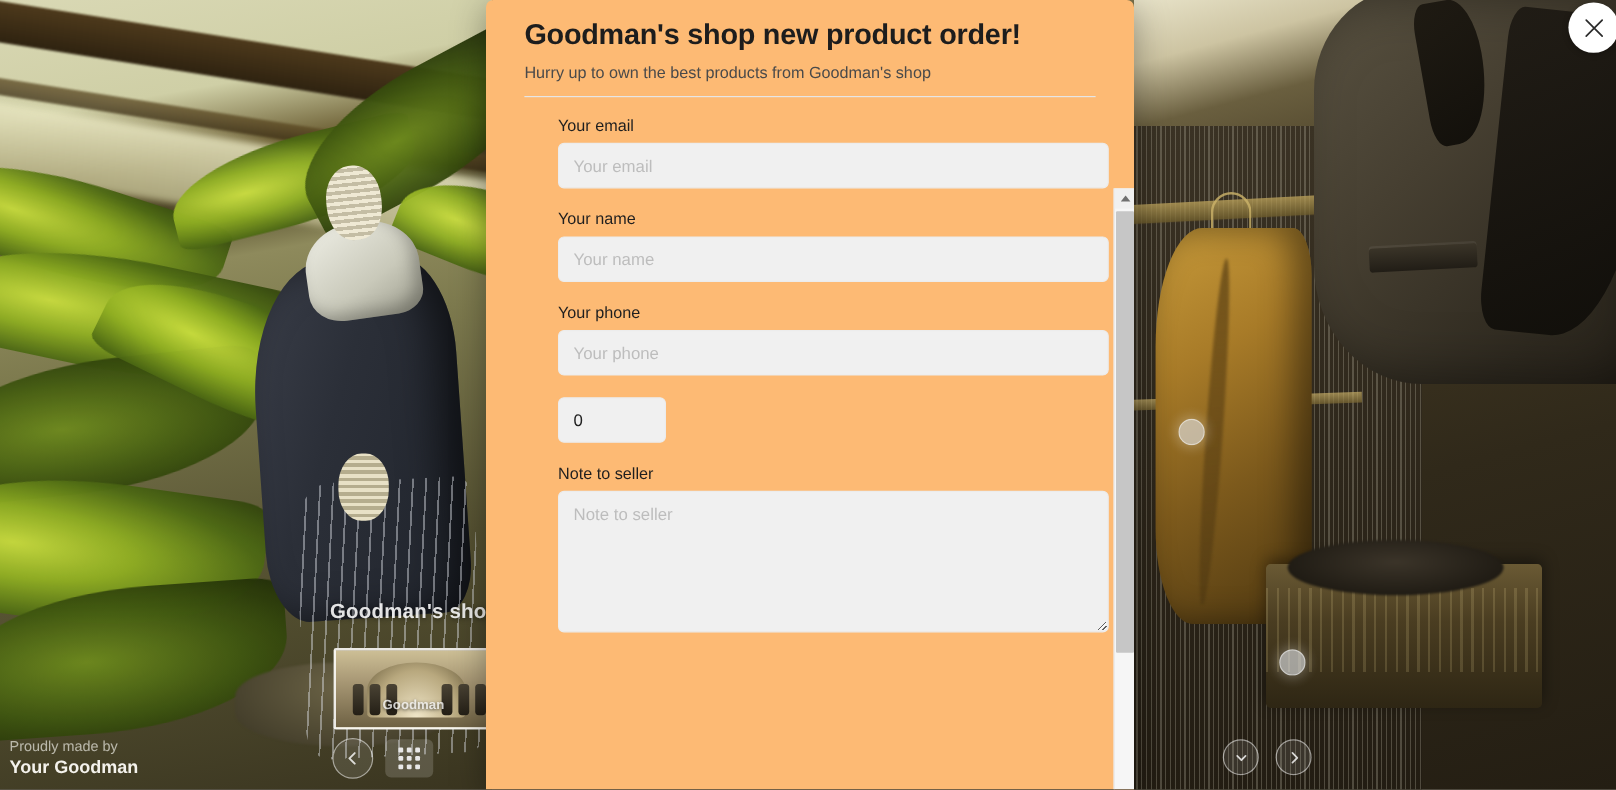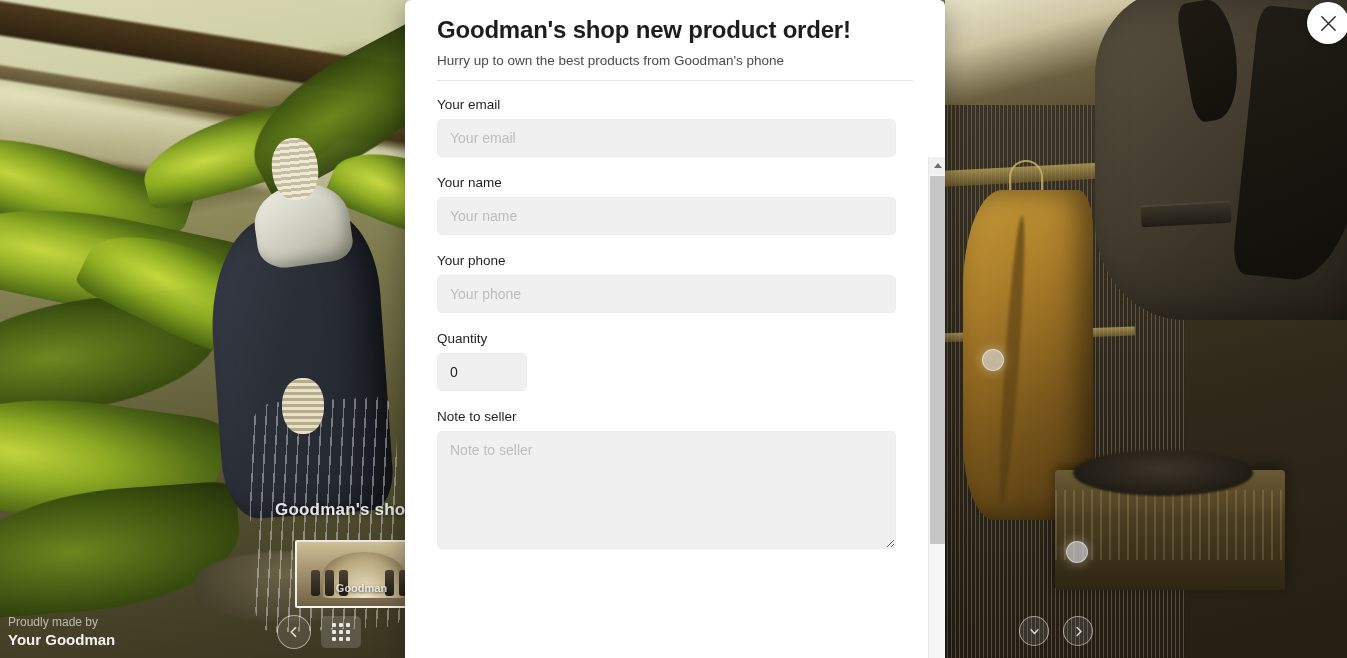--- a/index.html
+++ b/index.html
@@ -188,21 +188,21 @@
   
   .scene-title {
     position:absolute; left:275px; top:500px;
     color: rgba(255,255,255,.88);
     font-size: 17px; font-weight: 700;
     letter-spacing: .2px;
     text-shadow: 0 1px 4px rgba(0,0,0,.55);
     white-space: nowrap;
   }
   .thumb-strip {
-    position:absolute; left:295px; top:540px;
+    position:absolute; left:278px; top:540px;
     display:flex; gap: 8px;
   }
   .thumb {
     position: relative;
     width: 133px; height: 68px;
     border: 2px solid rgba(255,255,255,.85);
     border-radius: 2px;
     overflow: hidden;
     background: linear-gradient(180deg,#cdbf96 0%, #a89875 40%, #6f6244 100%);
   }
@@ -256,21 +256,21 @@
     line-height: 1.35;
     margin-top: 12px;
   }
   .wm-top { color: rgba(230,228,220,.72); font-size: 12px; }
   .wm-name { color: #f4f2ec; font-size: 15px; font-weight: 700; }
 
   
   #modal {
     position: absolute; left: 405px; top: 0;
     width: 540px; height: 658px;
-    background: #ffffff;
+    background: #fdba74;
     border-radius: 6px 6px 0 0;
     box-shadow: 0 6px 28px rgba(0,0,0,.35);
     display: flex; flex-direction: column;
     overflow: hidden;
   }
   .modal-header { padding: 16px 32px 0 32px; flex: 0 0 auto; }
   .modal-title {
     font-size: 24px; font-weight: 700; color: #1d1d1d;
     letter-spacing: -.2px; margin: 0;
   }
@@ -279,20 +279,21 @@
   }
   .modal-divider {
     margin-top: 12px; height: 1px; background: #e6e6e6;
   }
 
   .modal-body {
     flex: 1 1 auto;
     position: relative;
     padding: 16px 32px 6px 32px;
     overflow: hidden;
+    margin-left: 28px;
   }
 
   .field { margin-bottom: 18px; }
   .field-label {
     display:block; font-size: 13.5px; color: #1f1f1f; margin-bottom: 7px;
   }
   .txt-input {
     width: 459px; height: 38px;
     background: #f0f0f0;
     border: 1px solid #ececec;
@@ -469,21 +470,21 @@
 
   <div class="watermark">
     <div class="wm-top">Proudly made by</div>
     <div class="wm-name">Your Goodman</div>
   </div>
 
   <div id="modal">
 
     <div class="modal-header">
       <h1 class="modal-title">Goodman's shop new product order!</h1>
-      <div class="modal-subtitle">Hurry up to own the best products from Goodman's phone</div>
+      <div class="modal-subtitle">Hurry up to own the best products from Goodman's shop</div>
       <div class="modal-divider"></div>
     </div>
 
     <div class="modal-body">
 
       <div class="field">
         <label class="field-label">Your email</label>
         <input class="txt-input" type="text" placeholder="Your email" style="">
       </div>
 
@@ -491,21 +492,20 @@
         <label class="field-label">Your name</label>
         <input class="txt-input" type="text" placeholder="Your name" style="">
       </div>
 
       <div class="field">
         <label class="field-label">Your phone</label>
         <input class="txt-input" type="text" placeholder="Your phone" style="">
       </div>
 
       <div class="field">
-        <label class="field-label">Quantity</label>
         <input class="txt-input small" type="text" value="0" style="">
       </div>
 
       <div class="field">
         <label class="field-label">Note to seller</label>
         <textarea class="txt-area" placeholder="Note to seller" style=""></textarea>
       </div>
 
       <div class="mscroll">
         <div class="arrow up">

